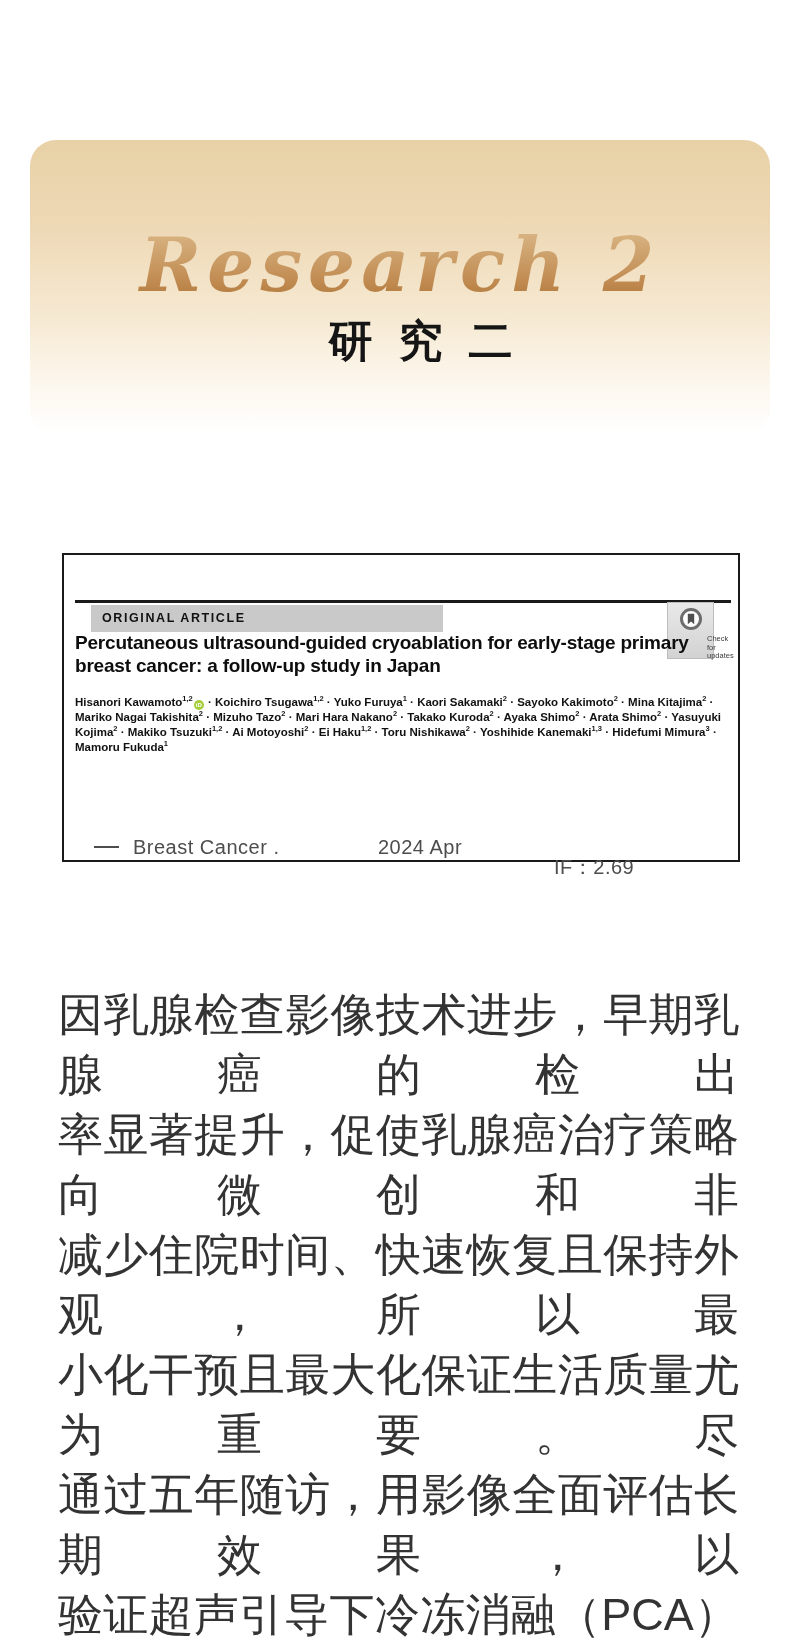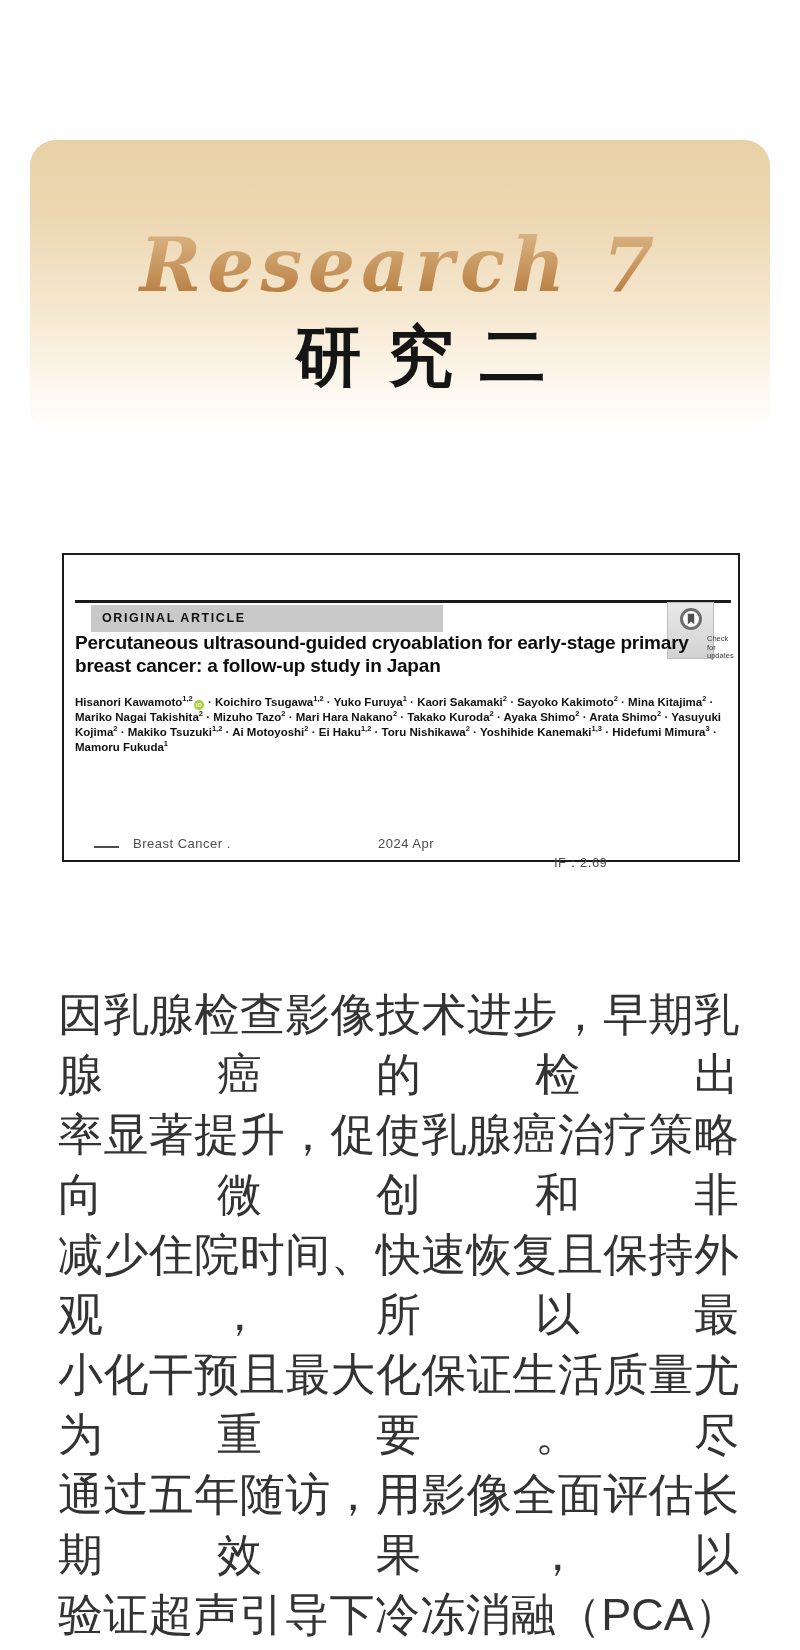--- a/index.html
+++ b/index.html
@@ -38,21 +38,21 @@
     color: transparent;
     text-shadow: none;
   }
   .header-title-zh {
     position: absolute;
     left: 0; top: 172px;
     width: 100%;
     text-align: center;
     font-family: "DejaVu Serif", "Liberation Serif", serif;
     font-weight: 700;
-    font-size: 66px;
+    font-size: 44px;
     letter-spacing: 26px;
     text-indent: 26px;
     color: #151515;
     padding-left: 41px;
   }
 
   
   .paper-card {
     position: absolute;
     left: 62px; top: 553px;
@@ -132,21 +132,21 @@
     text-align: center;
     vertical-align: -1px;
     margin: 0 1px;
     cursor: pointer;
   }
   .journal-row {
     position: absolute;
     left: 0; top: 281px;
     width: 100%; height: 22px;
     color: #4d4d4d;
-    font-size: 13px;
+    font-size: 20px;
   }
   .journal-dash {
     position: absolute;
     left: 30px; top: 10px;
     width: 25px; height: 2px;
     background: #4d4d4d;
   }
   .journal-name { position: absolute; left: 69px; top: 0; letter-spacing: 0.5px; }
   .journal-date { position: absolute; left: 314px; top: 0; letter-spacing: 0.5px; }
   .journal-if   { position: absolute; left: 490px; top: 0; letter-spacing: 0.5px; margin-top: 18px; }
@@ -168,21 +168,21 @@
   .cn-line:last-child {
     text-align-last: left;
   }
 </style>
 </head>
 <body>
 
 <div class="page">
 
   <div class="header-panel">
-    <div class="header-title-en">Research 7</div>
+    <div class="header-title-en">Research 2</div>
     <div class="header-title-zh">研究二</div>
   </div>
 
   <div class="paper-card">
 
     <div class="card-rule"></div>
 
     <div class="section-banner">ORIGINAL ARTICLE</div>
 
     <div class="check-badge">

